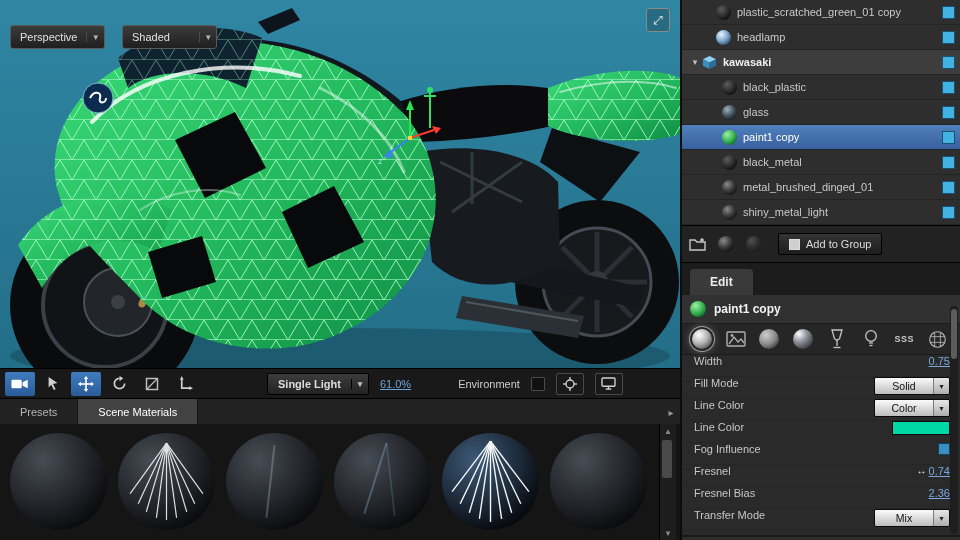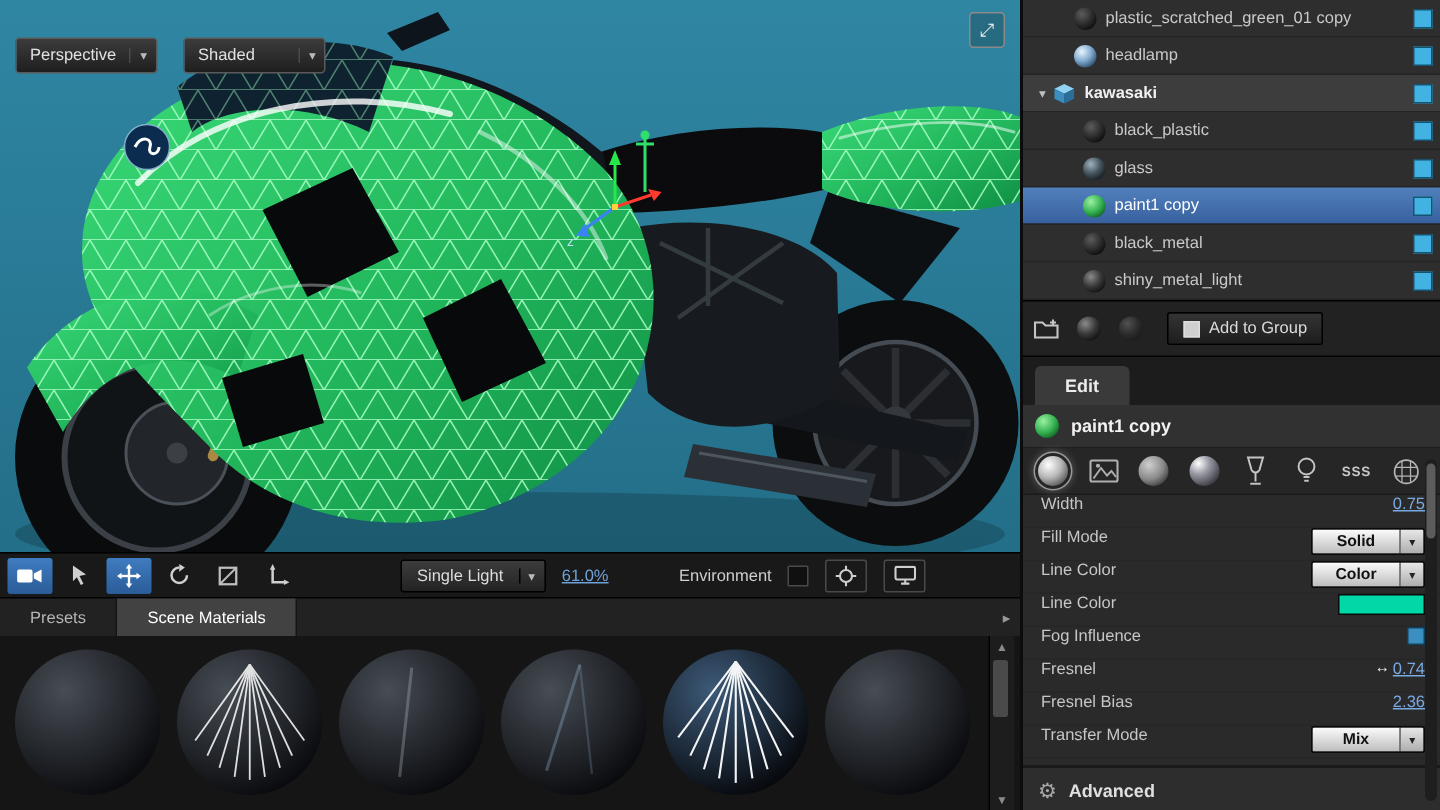--- a/index.html
+++ b/index.html
@@ -16,21 +16,21 @@
   .expand-btn{position:absolute;top:8px;right:10px;width:22px;height:22px;border:1px solid #8a8a8a;
           border-radius:3px;display:flex;align-items:center;justify-content:center;color:#eee;font-size:12px;
           background:rgba(20,30,35,.25);}
   
   .vp-toolbar{position:absolute;left:0;top:368px;width:680px;height:30px;background:#191919;
           border-top:1px solid #000;display:flex;align-items:center;padding:0 5px;box-sizing:border-box;gap:3px;}
   .tool{width:30px;height:24px;border-radius:2px;display:flex;align-items:center;justify-content:center;color:#c5c5c5;}
   .tool.active{background:linear-gradient(#3f7cc0,#2a5c98);color:#fff;}
   .tool svg{display:block;}
   .dd-dark{display:flex;align-items:center;height:20px;background:linear-gradient(#3c3c3c,#232323);
-          border:1px solid #000;border-radius:2px;color:#ddd;}
+          border:1px solid #000;border-radius:2px;color:#ddd;font-weight:bold;}
   .dd-dark .txt{padding:0 10px;}
   .dd-dark .arr{width:16px;text-align:center;border-left:1px solid #000;color:#bbb;font-size:9px;}
   .zoom-link{color:#6fa3d8;text-decoration:underline;margin:0 10px 0 8px;}
   .env-label{color:#cfcfcf;margin-left:34px;margin-right:8px;}
   .mini-check{width:12px;height:12px;background:#101010;border:1px solid #4a4a4a;border-radius:1px;}
   .frame-btn{width:26px;height:20px;border:1px solid #4a4a4a;border-radius:2px;display:flex;align-items:center;
           justify-content:center;margin-left:8px;color:#ccc;}
   
   .tabs{position:absolute;left:0;top:398px;width:680px;height:26px;background:#222;display:flex;border-top:1px solid #000;}
   .tab{padding:0 20px;display:flex;align-items:center;border-right:1px solid #141414;color:#b5b5b5;}
@@ -83,21 +83,21 @@
   .g2{background:radial-gradient(circle at 35% 30%, #cfcfcf 0%, #8a8a8a 50%, #333 85%);}
   .g3{background:radial-gradient(circle at 30% 25%, #fff 0%, #9a9aa5 35%, #2e2e33 85%);}
   .sss-txt{font-size:9px;font-weight:bold;color:#c9c9c9;letter-spacing:.5px;}
   .props{background:#2a2a2a;}
   .prow{height:21px;display:flex;align-items:flex-start;padding:0 10px 0 12px;border-bottom:1px solid #262626;}
   .prow .plabel{flex:1;color:#c6c6c6;}
   .pvalue{color:#79a9e0;text-decoration:underline;}
   .drag-cur{color:#f0f0f0;margin-right:2px;font-size:10px;}
   .dd-light{display:flex;align-items:stretch;height:16px;border:1px solid #0a0a0a;border-radius:2px;overflow:hidden;}
   .dd-light .txt{background:linear-gradient(#fbfbfb,#bdbdbd);color:#111;display:flex;align-items:center;
-          justify-content:center;width:58px;font-size:10.5px;font-weight:bold;}
+          justify-content:center;width:58px;font-size:10.5px;}
   .dd-light .arr{background:linear-gradient(#e8e8e8,#adadad);border-left:1px solid #7a7a7a;width:15px;display:flex;
           align-items:center;justify-content:center;color:#222;font-size:8px;}
   .swatch{width:56px;height:12px;border:1px solid #0a0a0a;}
   .prop-check{width:10px;height:10px;background:#3a8fc0;border:1px solid #11405c;}
   .adv-row{height:30px;display:flex;align-items:center;gap:8px;padding:0 10px;background:#2d2d2d;
           border-top:2px solid #1a1a1a;margin-top:4px;color:#e0e0e0;font-weight:bold;font-size:12px;}
   .gear{color:#a8a8a8;font-size:14px;font-weight:normal;}
   .props-scroll{position:absolute;right:2px;top:306px;width:8px;height:228px;background:#1e1e1e;border-radius:4px;}
   .props-scroll .thumb-v{position:absolute;left:1px;top:3px;width:6px;height:50px;background:#5c5c5c;border-radius:3px;}
 </style>
@@ -388,20 +388,25 @@
         <span class="lbl">paint1 copy</span>
         <span class="vis"></span>
       </div>
       <div class="lrow" style="padding-left:40px;">
         <span class="thumb t-darker"></span>
         <span class="lbl">black_metal</span>
         <span class="vis"></span>
       </div>
       <div class="lrow" style="padding-left:40px;">
         <span class="thumb t-dark"></span>
+        <span class="lbl">metal_brushed_dinged_01</span>
+        <span class="vis"></span>
+      </div>
+      <div class="lrow" style="padding-left:40px;">
+        <span class="thumb t-dark"></span>
         <span class="lbl">shiny_metal_light</span>
         <span class="vis"></span>
       </div>
     </div>
 
     <div class="list-toolbar">
       <span class="lt-icon">
         <svg width="18" height="14" viewBox="0 0 18 14">
           <path d="M1,3 L6,3 L8,5 L16,5 L16,13 L1,13 Z" fill="none" stroke="#c5c5c5" stroke-width="1.4"></path>
           <line x1="13" y1="1" x2="13" y2="5" stroke="#c5c5c5" stroke-width="1.4"></line>

